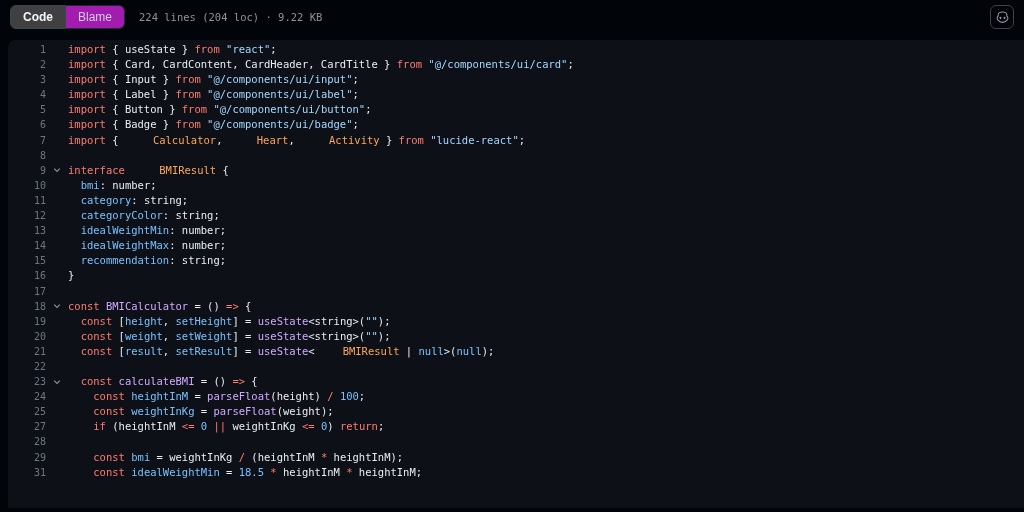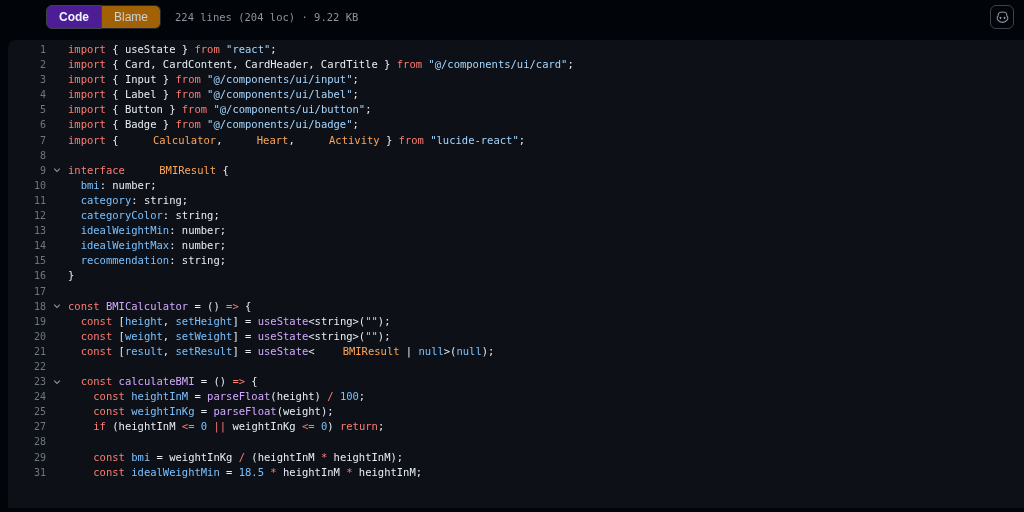--- a/index.html
+++ b/index.html
@@ -11,25 +11,25 @@
     height: 34px; display: flex; align-items: center;
     padding: 0 10px; background: #010409;
   }
   .tabs { display: flex; }
   .tab {
     font-family: "Liberation Sans", sans-serif;
     font-size: 12px; line-height: 1; padding: 5px 12px;
     cursor: pointer; outline: none;
   }
   .tab-code {
-    background: #4c1d95; border: 1px solid #3d444d; color: #f0f6fc;
-    font-weight: 700; border-radius: 6px 0 0 6px; margin-left: 36px;
+    background: #404040; border: 1px solid #3d444d; color: #f0f6fc;
+    font-weight: 700; border-radius: 6px 0 0 6px;
   }
   .tab-blame {
-    background: #a16207; border: 1px solid #212830; border-left: none;
+    background: #a21caf; border: 1px solid #212830; border-left: none;
     color: #c9d1d9; border-radius: 0 6px 6px 0;
   }
   .meta {
     margin-left: 14px; font-family: "DejaVu Sans Mono", monospace;
     font-size: 10.5px; color: #8b949e; letter-spacing: 0;
   }
   .icon-btn {
     margin-left: auto; width: 24px; height: 24px;
     background: transparent; border: 1px solid #3d444d; border-radius: 6px;
     display: flex; align-items: center; justify-content: center; cursor: pointer;

